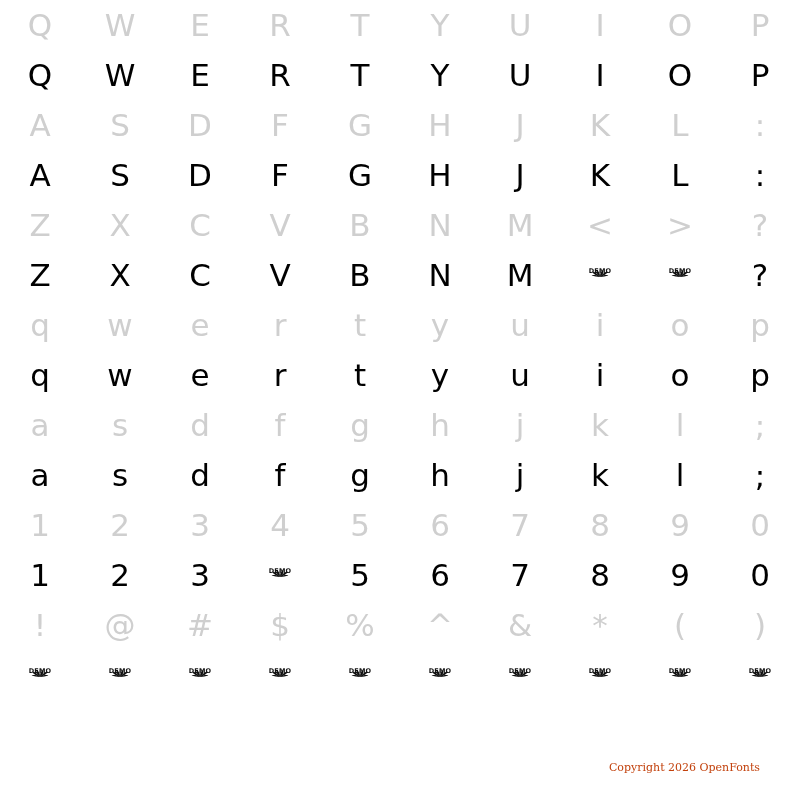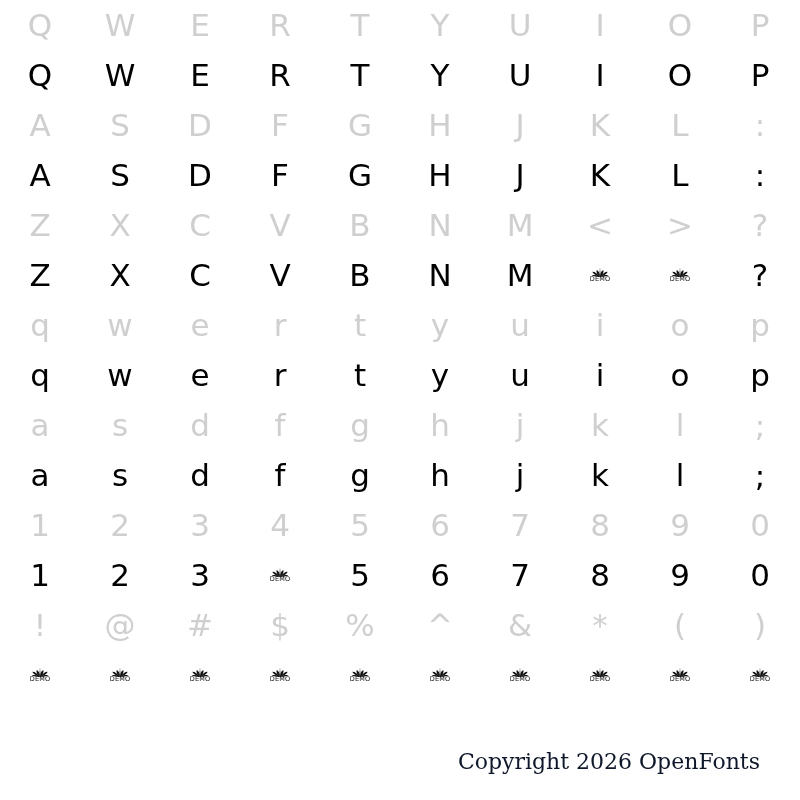--- a/index.html
+++ b/index.html
@@ -59,38 +59,38 @@
     position: absolute;
     left: 50%;
     top: 0;
     transform: translateX(-50%);
     width: 24px;
     height: 14px;
   }
   .demo-glyph .dtext {
     position: absolute;
     left: 50%;
-    bottom: 8px;
+    bottom: 16px;
     transform: translateX(-50%);
     font-family: "DejaVu Sans", sans-serif;
     font-size: 6.5px;
-    font-weight: 400;
+    font-weight: 700;
     letter-spacing: 0.2px;
     color: #111;
     line-height: 1;
     text-align: center;
   }
   .footer {
     position: absolute;
     left: 0;
     right: 40px;
     bottom: 26px;
     text-align: right;
-    color: #0f172a;
-    font-size: 22px;
+    color: #c2410c;
+    font-size: 11px;
     font-family: "DejaVu Serif", serif;
   }
 </style>
 </head>
 <body>
 
 <div id="sheet">
 
   <div class="grid" id="grid">
       <div class="row ghost">

